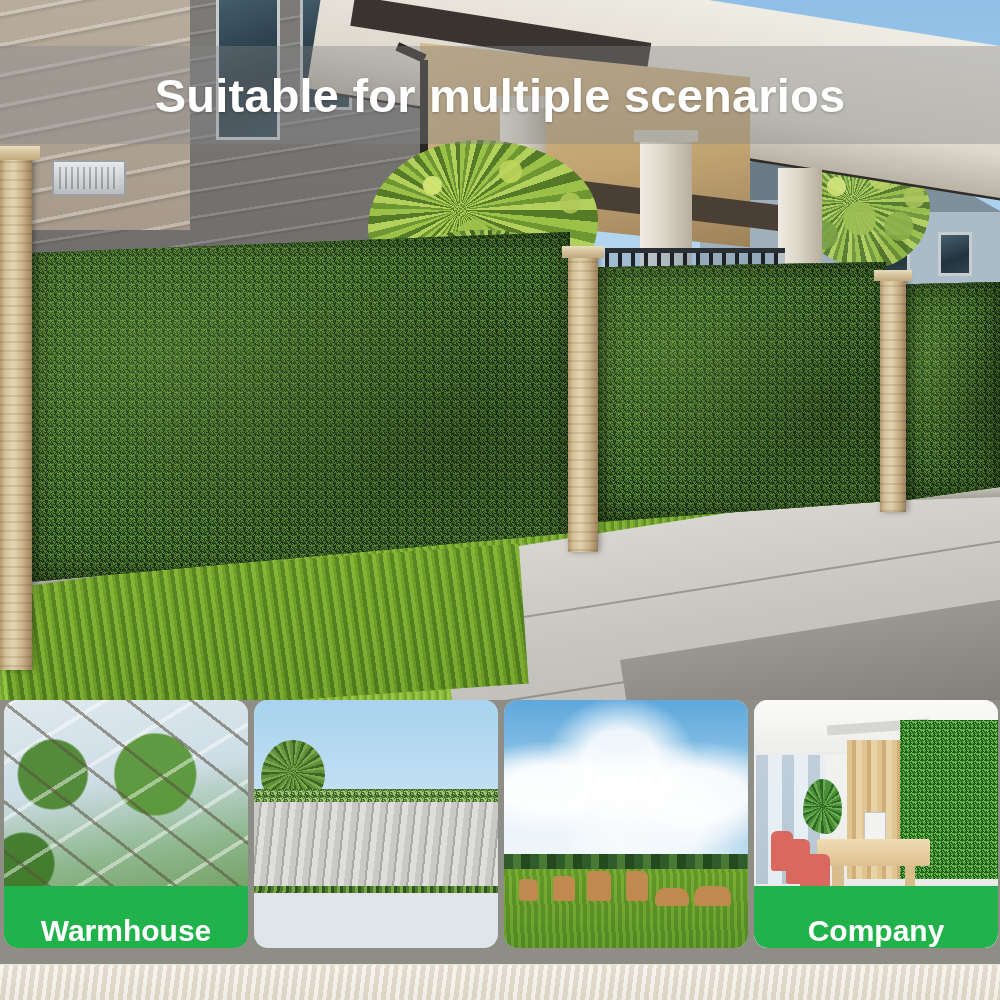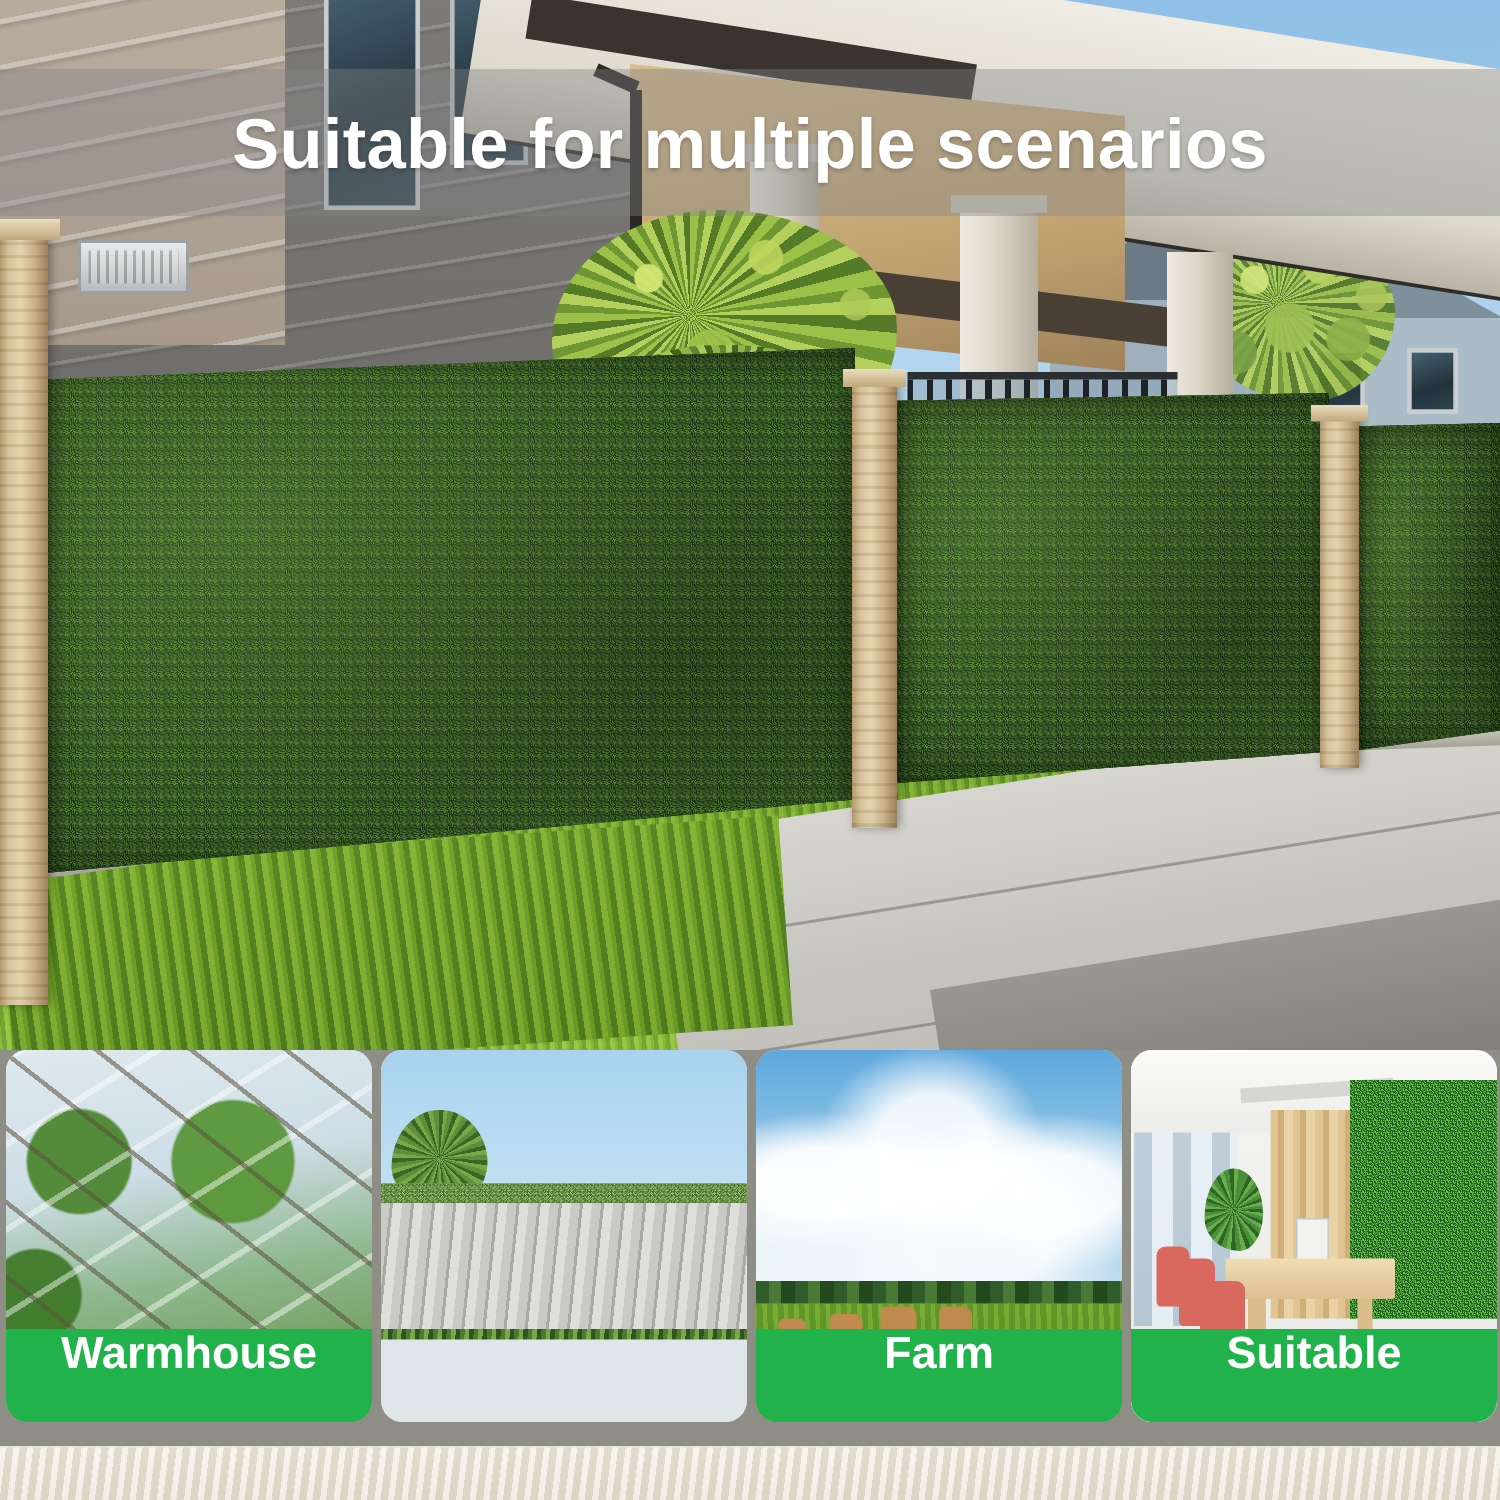--- a/index.html
+++ b/index.html
@@ -338,21 +338,21 @@
     left: 0; top: 0; width: 100%; height: 100%;
   }
   .card-label {
     position: absolute;
     left: 0; bottom: 0;
     width: 100%;
     height: 62px;
     background: #22b24c;
     border-radius: 0 0 14px 14px;
     display: flex;
-    align-items: flex-start;
+    align-items: flex-end;
     justify-content: center;
   }
   .card-label span {
     color: #ffffff;
     font-size: 30px;
     font-weight: bold;
     white-space: nowrap;
   }
   .card-label.small span { font-size: 26px; }
 
@@ -614,23 +614,20 @@
       <div class="t3-sky"></div>
       <div class="t3-clouds"></div>
       <div class="t3-treeline"></div>
       <div class="t3-field"></div>
       <div class="cow" style="left:6%;  top:72%; width:8%;  height:9%;"></div>
       <div class="cow" style="left:20%; top:71%; width:9%;  height:10%;"></div>
       <div class="cow" style="left:34%; top:69%; width:10%; height:12%;"></div>
       <div class="cow" style="left:50%; top:69%; width:9%;  height:12%;"></div>
       <div class="cow lying" style="left:62%; top:76%; width:14%; height:7%;"></div>
       <div class="cow lying" style="left:78%; top:75%; width:15%; height:8%;"></div>
-    </div>
-    <div class="card-label">
-      <span>Farm</span>
     </div>
   </div>
 
   <div class="card t4" style="left:754px; width:244px;">
     <div class="card-photo">
       <div class="t4-ceiling"></div>
       <div class="t4-ceil-slot"></div>
       <div class="t4-floor"></div>
       <div class="t4-win"></div>
       <div class="t4-woodwall"></div>
@@ -638,17 +635,17 @@
       <div class="t4-plant"></div>
       <div class="t4-monitor"></div>
       <div class="t4-table"></div>
       <div class="t4-table-leg" style="left:32%; top:67%; width:5%; height:14%;"></div>
       <div class="t4-table-leg" style="left:62%; top:67%; width:4%; height:12%;"></div>
       <div class="t4-chair" style="left:7%;  top:53%; width:9%;  height:16%;"></div>
       <div class="t4-chair" style="left:13%; top:56%; width:10%; height:18%;"></div>
       <div class="t4-chair" style="left:19%; top:62%; width:12%; height:20%;"></div>
     </div>
     <div class="card-label">
-      <span>Suitable</span>
+      <span>Company</span>
     </div>
   </div>
 
 </div>
 
 </body></html>

